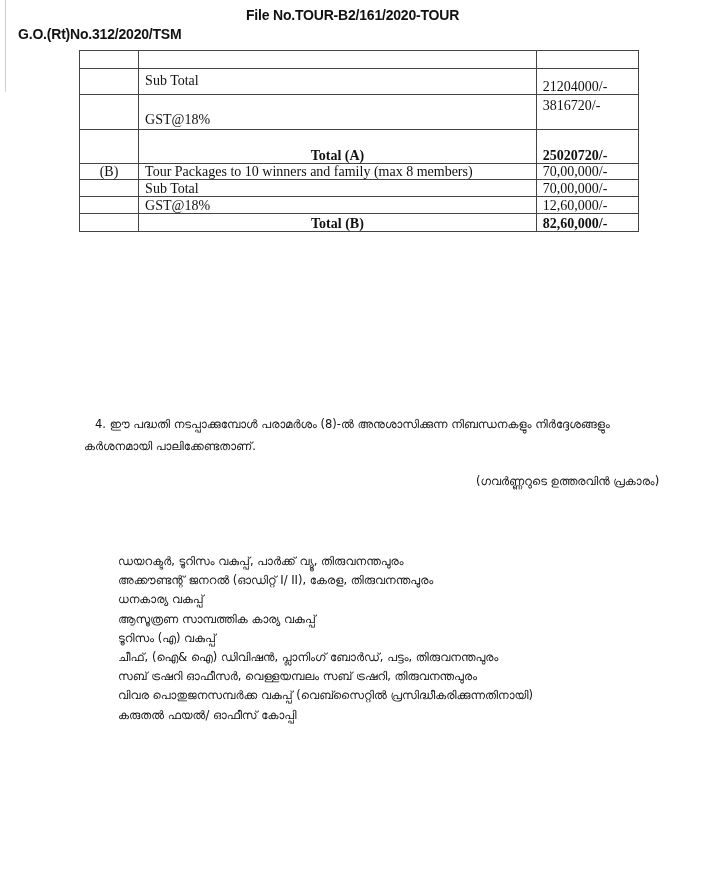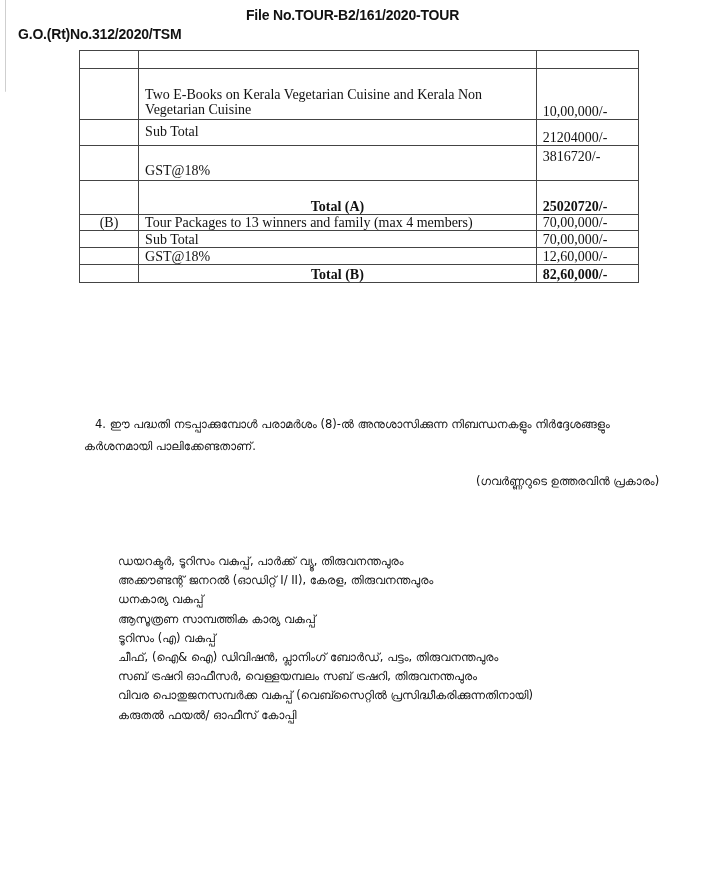--- a/index.html
+++ b/index.html
@@ -59,43 +59,38 @@
 <div class="file-no">File No.TOUR-B2/161/2020-TOUR</div>
 <div class="go-no">G.O.(Rt)No.312/2020/TSM</div>
 
 <table class="budget">
   <tbody>
       <tr style="height:18px;">
     <td class="c1"></td>
     <td class="c2"></td>
     <td class="c3"></td>
   </tr>
-  <tr style="height:51px;">
-    <td class="c1"></td>
-    <td class="c2" style="padding-bottom:2px;"><span>Two E-Books on Kerala Vegetarian Cuisine and Kerala Non Vegetarian Cuisine</span></td>
-    <td class="c3">10,00,000/-</td>
-  </tr>
   <tr style="height:26px;">
     <td class="c1"></td>
     <td class="c2" style="vertical-align:top;padding-top:4px;">Sub Total</td>
     <td class="c3">21204000/-</td>
   </tr>
   <tr style="height:35px;">
     <td class="c1"></td>
     <td class="c2" style="padding-bottom:2px;">GST@18%</td>
     <td class="c3" style="padding-bottom:16px;">3816720/-</td>
   </tr>
   <tr style="height:34px;">
     <td class="c1"></td>
     <td class="c2 bold center">Total (A)</td>
     <td class="c3 bold">25020720/-</td>
   </tr>
   <tr style="height:16px;">
     <td class="c1">(B)</td>
-    <td class="c2">Tour Packages to 13 winners and family (max 4 members)</td>
+    <td class="c2">Tour Packages to 10 winners and family (max 8 members)</td>
     <td class="c3">70,00,000/-</td>
   </tr>
   <tr style="height:17px;">
     <td class="c1"></td>
     <td class="c2">Sub Total</td>
     <td class="c3">70,00,000/-</td>
   </tr>
   <tr style="height:17px;">
     <td class="c1"></td>
     <td class="c2">GST@18%</td>

